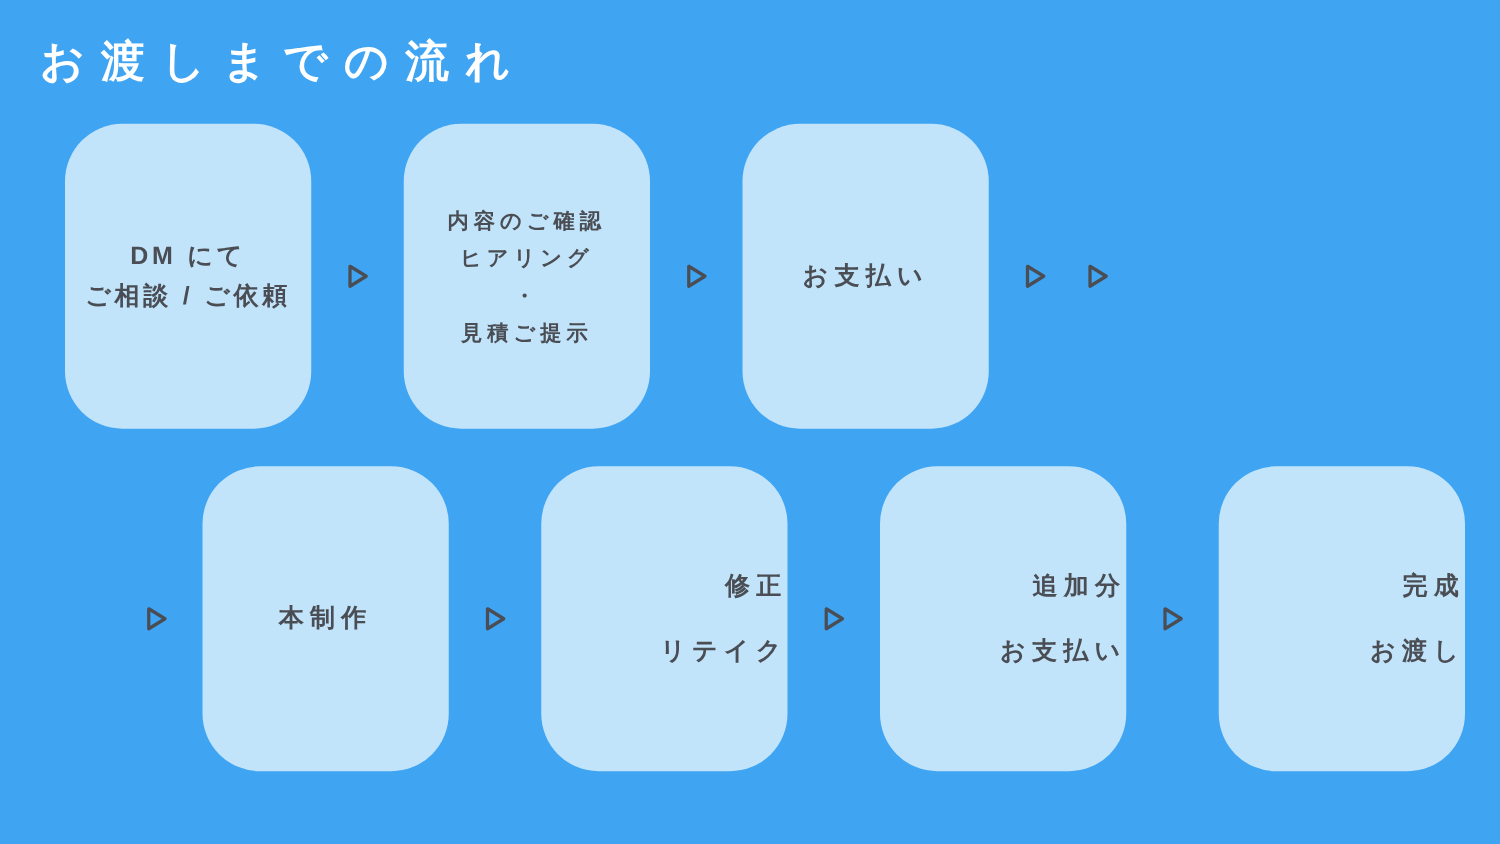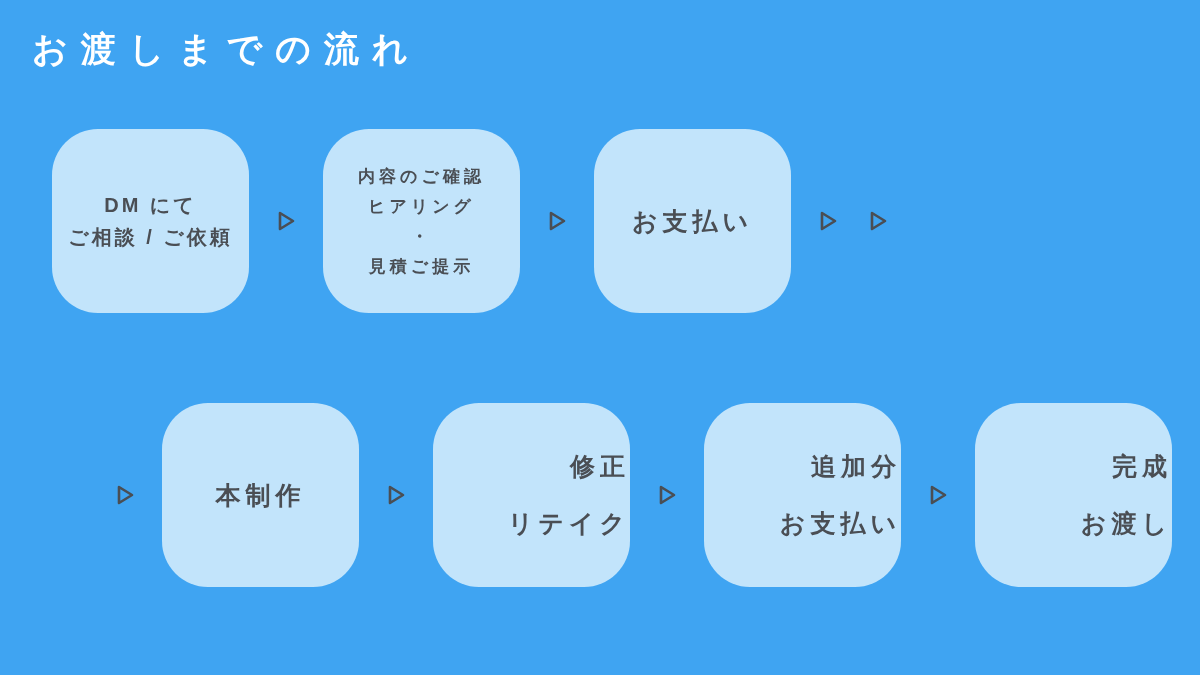--- a/index.html
+++ b/index.html
@@ -28,33 +28,33 @@
     position: absolute;
     display: flex;
     align-items: center;
     gap: 24px;
     height: 200px;
   }
   .flow-row.row-1 { left: 52px;  top: 121px; }
   .flow-row.row-2 { left: 112px; top: 395px; }
   .step-box {
     width: 197px;
-    height: 184px;
+    height: 244px;
     flex: 0 0 197px;
     background: var(--box, #c2e4fb);
     border-radius: 46px;
     display: flex;
     flex-direction: column;
     justify-content: center;
     align-items: center;
     gap: 14px;
   }
   .step-box .line {
     color: var(--text, #4a4e54);
-    font-size: 25px;
+    font-size: 20px;
     font-weight: 600;
     letter-spacing: 5px;
     white-space: nowrap;
     line-height: 1;
   }
   .step-box.tight { gap: 12px; }
   .step-box.tight .line { font-size: 20px; letter-spacing: 3px; }
   .step-box.multi4 { gap: 13px; }
   .step-box.multi4 .line { font-size: 17px; letter-spacing: 4px; }
   .step-box.loose { gap: 32px; align-items: flex-end; }

